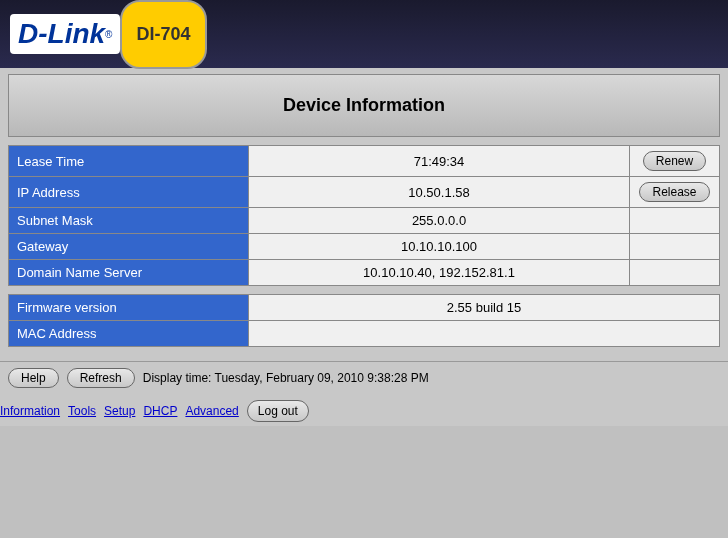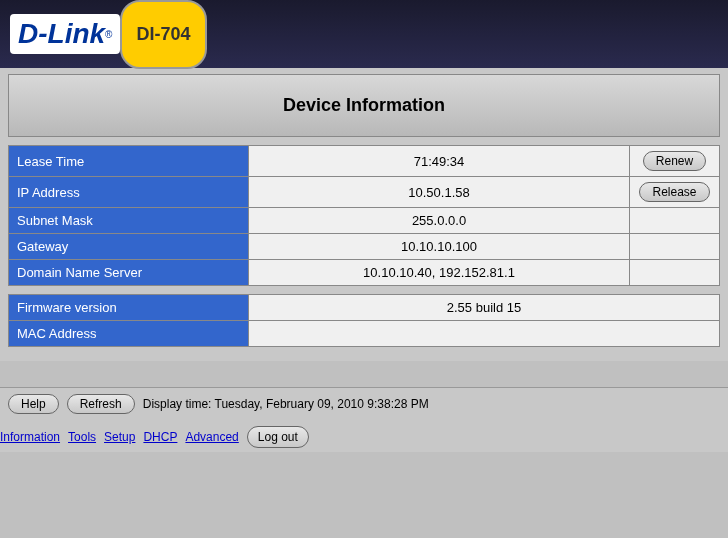--- a/index.html
+++ b/index.html
@@ -126,21 +126,20 @@
     }
 
     
     .footer {
       background: #c8c8c8;
       padding: 6px 8px;
       display: flex;
       align-items: center;
       gap: 8px;
       border-top: 1px solid #999;
-      margin-top: 26px;
     }
     .footer-status {
       font-size: 12px;
       color: #000;
       flex: 1;
     }
 
     
     .nav-bar {
       background: #c8c8c8;

